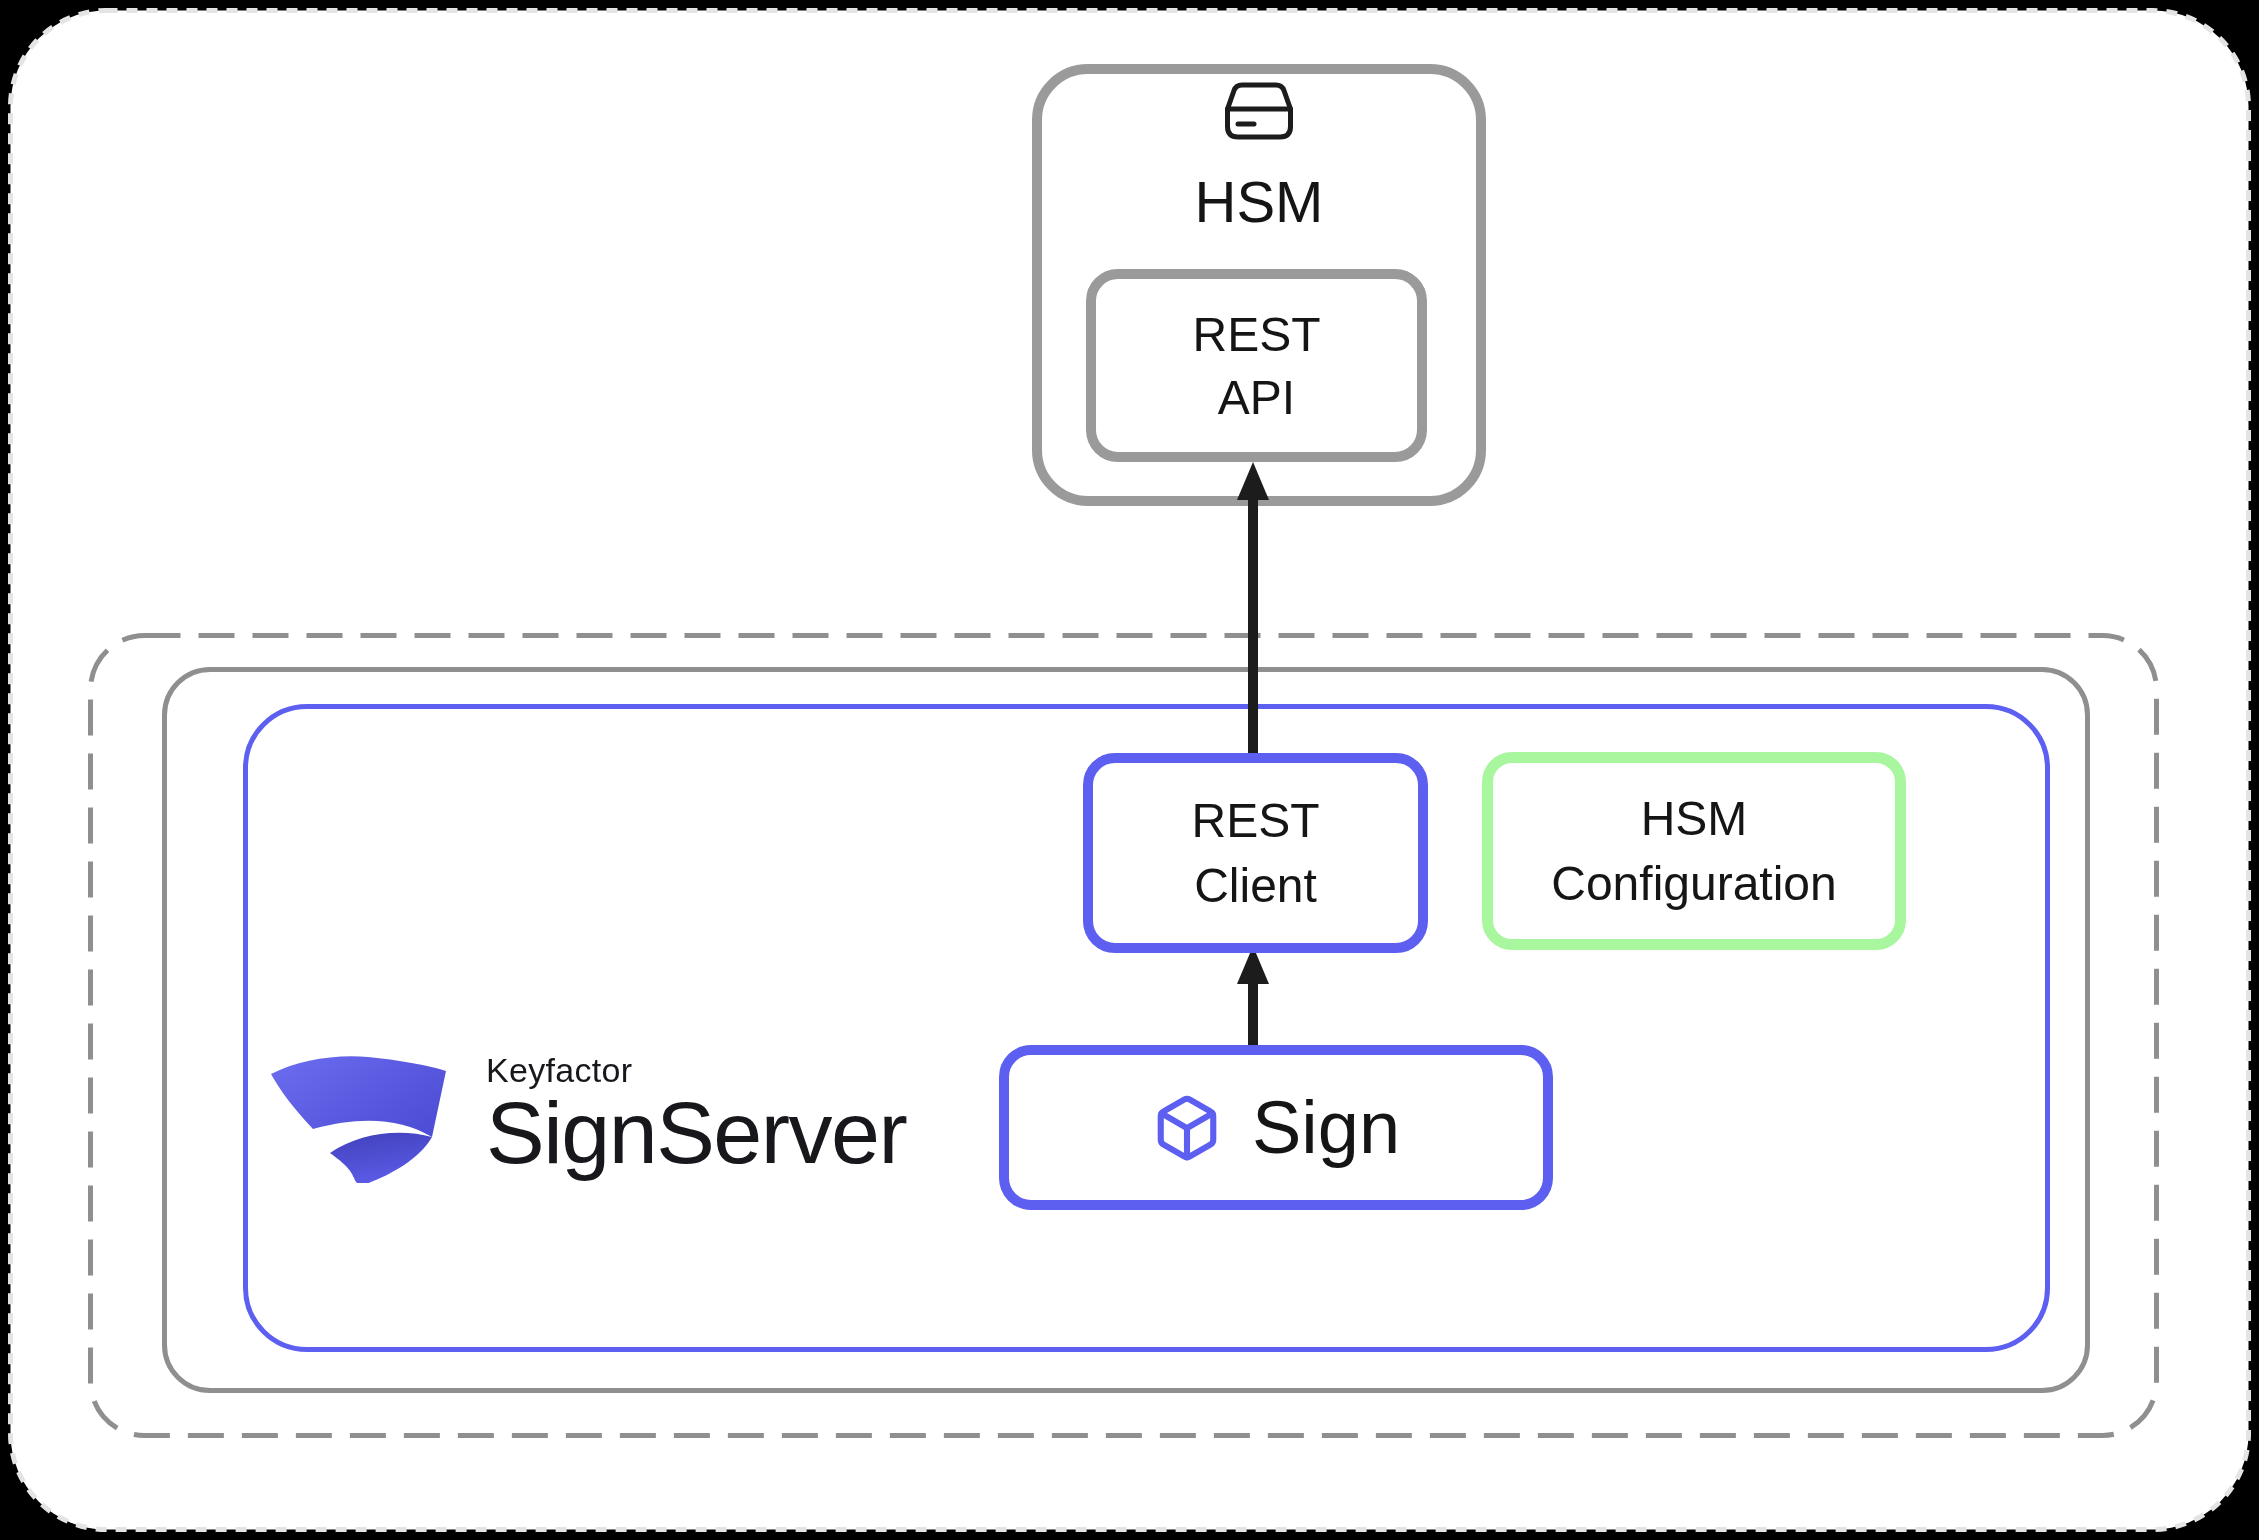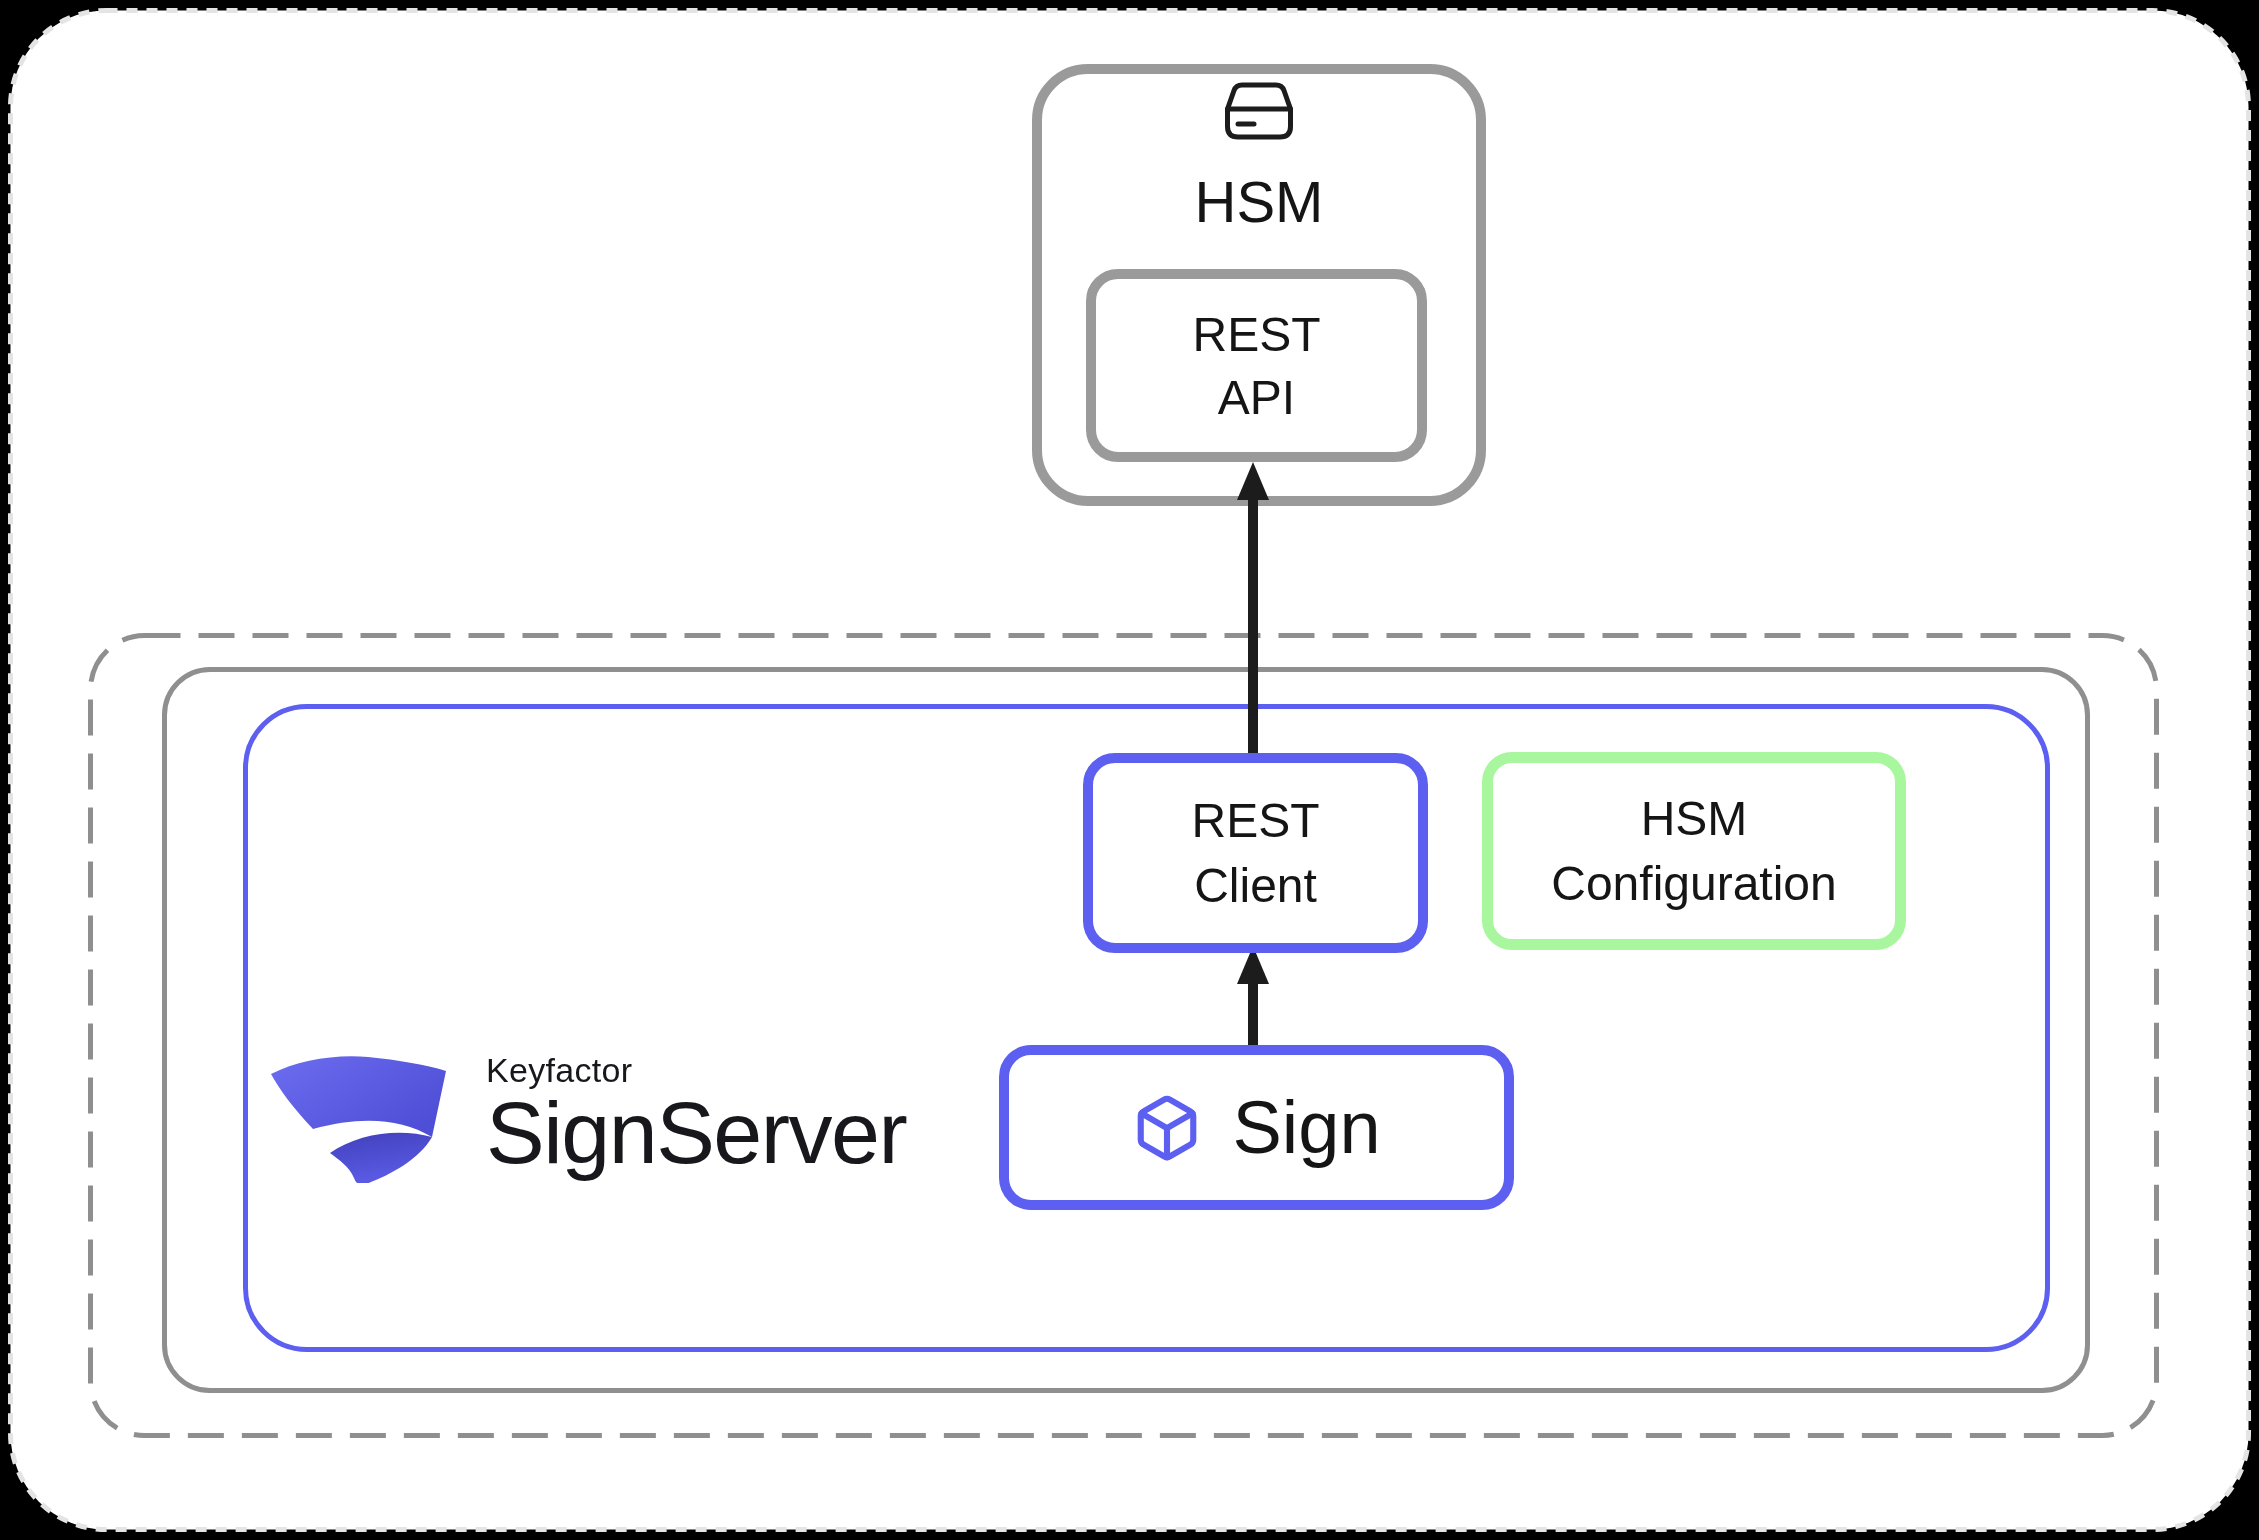--- a/index.html
+++ b/index.html
@@ -62,21 +62,21 @@
     display: flex; flex-direction: column; justify-content: center; align-items: center;
     font-size: 48px; line-height: 65px;
   }
   .hsm-config-node {
     left: 1482px; top: 752px; width: 424px; height: 198px;
     border: 11px solid var(--accent-green, #A8F69E); border-radius: 30px;
     display: flex; flex-direction: column; justify-content: center; align-items: center;
     font-size: 48px; line-height: 65px;
   }
   .sign-node {
-    left: 999px; top: 1045px; width: 515px; height: 165px;
+    left: 999px; top: 1045px; width: 554px; height: 165px;
     border: 10px solid var(--accent-blue, #5C5FF0); border-radius: 32px;
     display: flex; flex-direction: row; justify-content: center; align-items: center;
     gap: 30px;
   }
   .sign-label { font-size: 74px; color: var(--text-black, #151515); }
 
   .cube-icon-svg {
     width: 70px; height: 70px;
     stroke: var(--accent-blue, #5C5FF0);
     fill: none; stroke-width: 2.1; stroke-linecap: round; stroke-linejoin: round;

